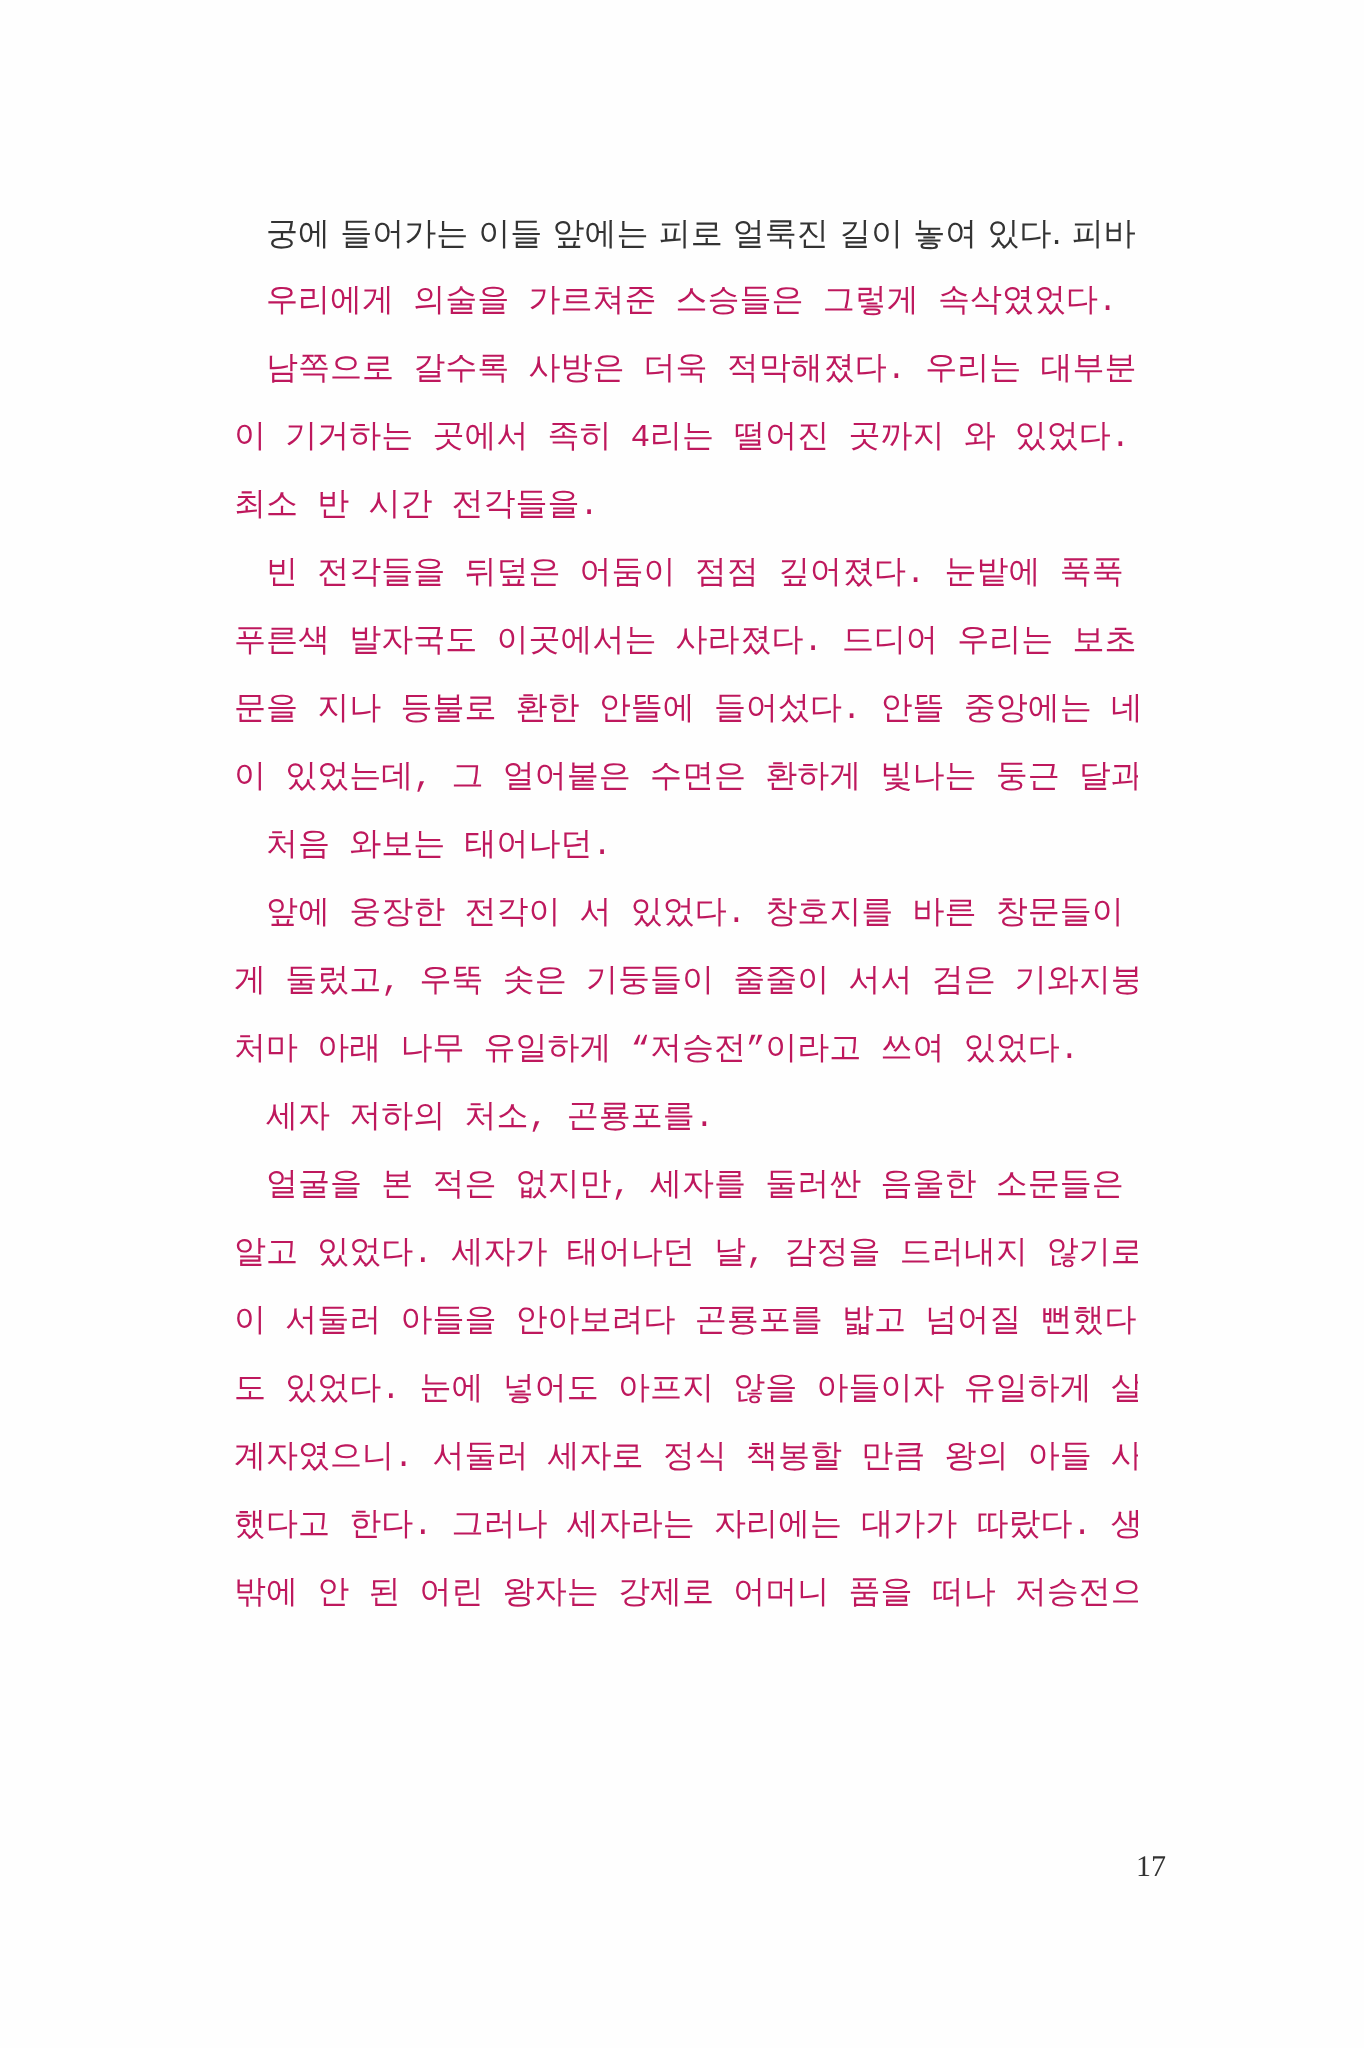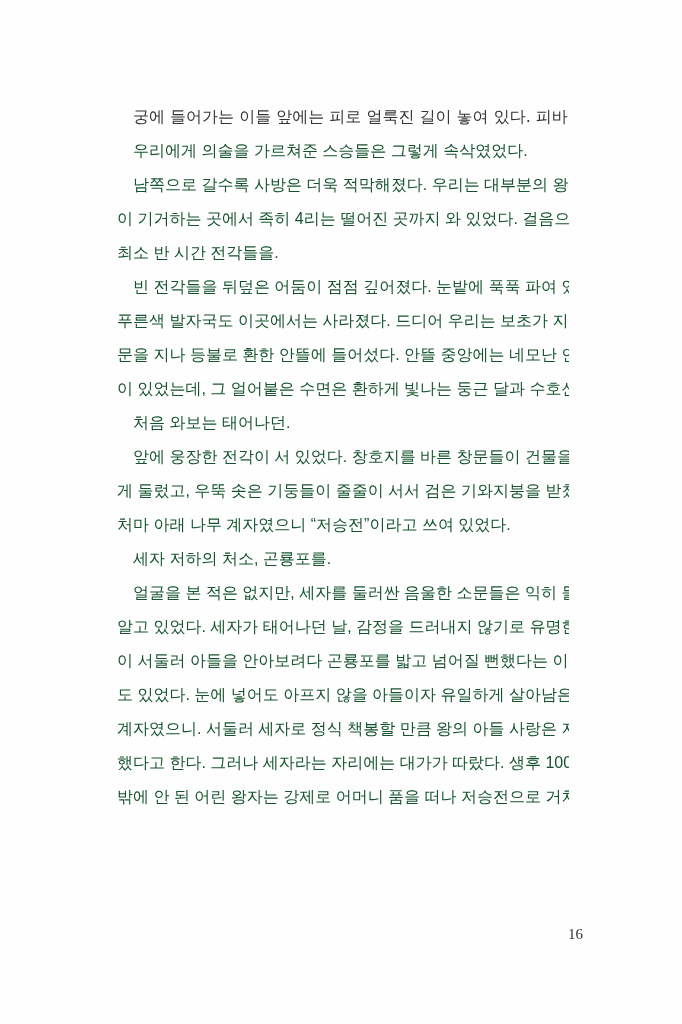--- a/index.html
+++ b/index.html
@@ -4,22 +4,22 @@
 <style>
   html, body { margin: 0; padding: 0; background: #ffffff; }
   body { width: 682px; height: 1024px; position: relative; overflow: hidden; }
   .page { position: absolute; left: 0; top: 0; width: 682px; height: 1024px; background: #fefefe; }
   .text-block { position: absolute; left: 117px; top: 100px; width: 452px; }
   .line {
     display: block;
     height: 34px;
     line-height: 34px;
     font-size: 16px;
-    color: #14532d;
-    font-family: Liberation Sans, sans-serif;
+    color: #be185d;
+    font-family: Liberation Mono, monospace;
     white-space: nowrap;
     text-align: justify;
     text-align-last: justify;
     overflow: hidden;
   }
   .line.sans { font-family: "DejaVu Sans", "Liberation Sans", sans-serif; color: #333333; }
   .line.indent { padding-left: 16px; }
   .line.last { text-align-last: left; }
   .page-number {
     position: absolute; left: 568px; top: 926px;
@@ -43,28 +43,28 @@
 
     <span class="line indent">빈 전각들을 뒤덮은 어둠이 점점 깊어졌다. 눈밭에 푹푹 파여 있던</span>
     <span class="line">푸른색 발자국도 이곳에서는 사라졌다. 드디어 우리는 보초가 지키는</span>
     <span class="line">문을 지나 등불로 환한 안뜰에 들어섰다. 안뜰 중앙에는 네모난 연못</span>
     <span class="line">이 있었는데, 그 얼어붙은 수면은 환하게 빛나는 둥근 달과 수호산의</span>
 
     <span class="line indent last">처음 와보는 태어나던.</span>
 
     <span class="line indent">앞에 웅장한 전각이 서 있었다. 창호지를 바른 창문들이 건물을 길</span>
     <span class="line">게 둘렀고, 우뚝 솟은 기둥들이 줄줄이 서서 검은 기와지붕을 받쳤다.</span>
-    <span class="line last">처마 아래 나무 계자였으니 “저승전”이라고 쓰여 있었다.</span>
+    <span class="line last">처마 아래 나무 유일하게 “저승전”이라고 쓰여 있었다.</span>
 
     <span class="line indent last">세자 저하의 처소, 곤룡포를.</span>
 
     <span class="line indent">얼굴을 본 적은 없지만, 세자를 둘러싼 음울한 소문들은 익히 들어</span>
     <span class="line">알고 있었다. 세자가 태어나던 날, 감정을 드러내지 않기로 유명한 왕</span>
     <span class="line">이 서둘러 아들을 안아보려다 곤룡포를 밟고 넘어질 뻔했다는 이야기</span>
     <span class="line">도 있었다. 눈에 넣어도 아프지 않을 아들이자 유일하게 살아남은 후</span>
     <span class="line">계자였으니. 서둘러 세자로 정식 책봉할 만큼 왕의 아들 사랑은 지극</span>
     <span class="line">했다고 한다. 그러나 세자라는 자리에는 대가가 따랐다. 생후 100일</span>
     <span class="line">밖에 안 된 어린 왕자는 강제로 어머니 품을 떠나 저승전으로 거처를</span>
 
   </div>
 
-  <div class="page-number">16</div>
+  <div class="page-number">17</div>
 </div>
 
 </body></html>

